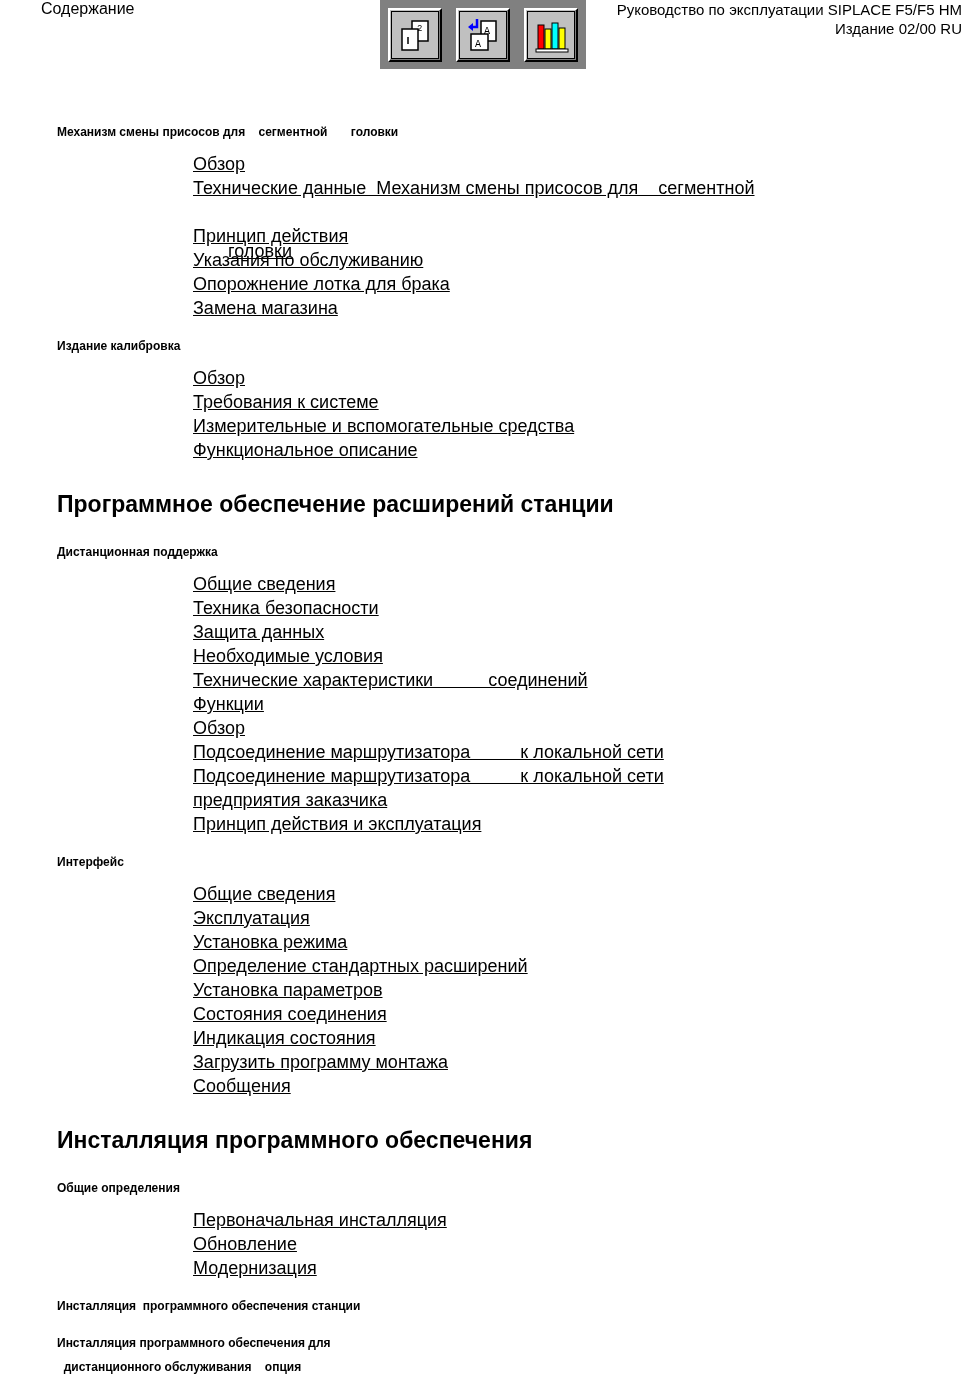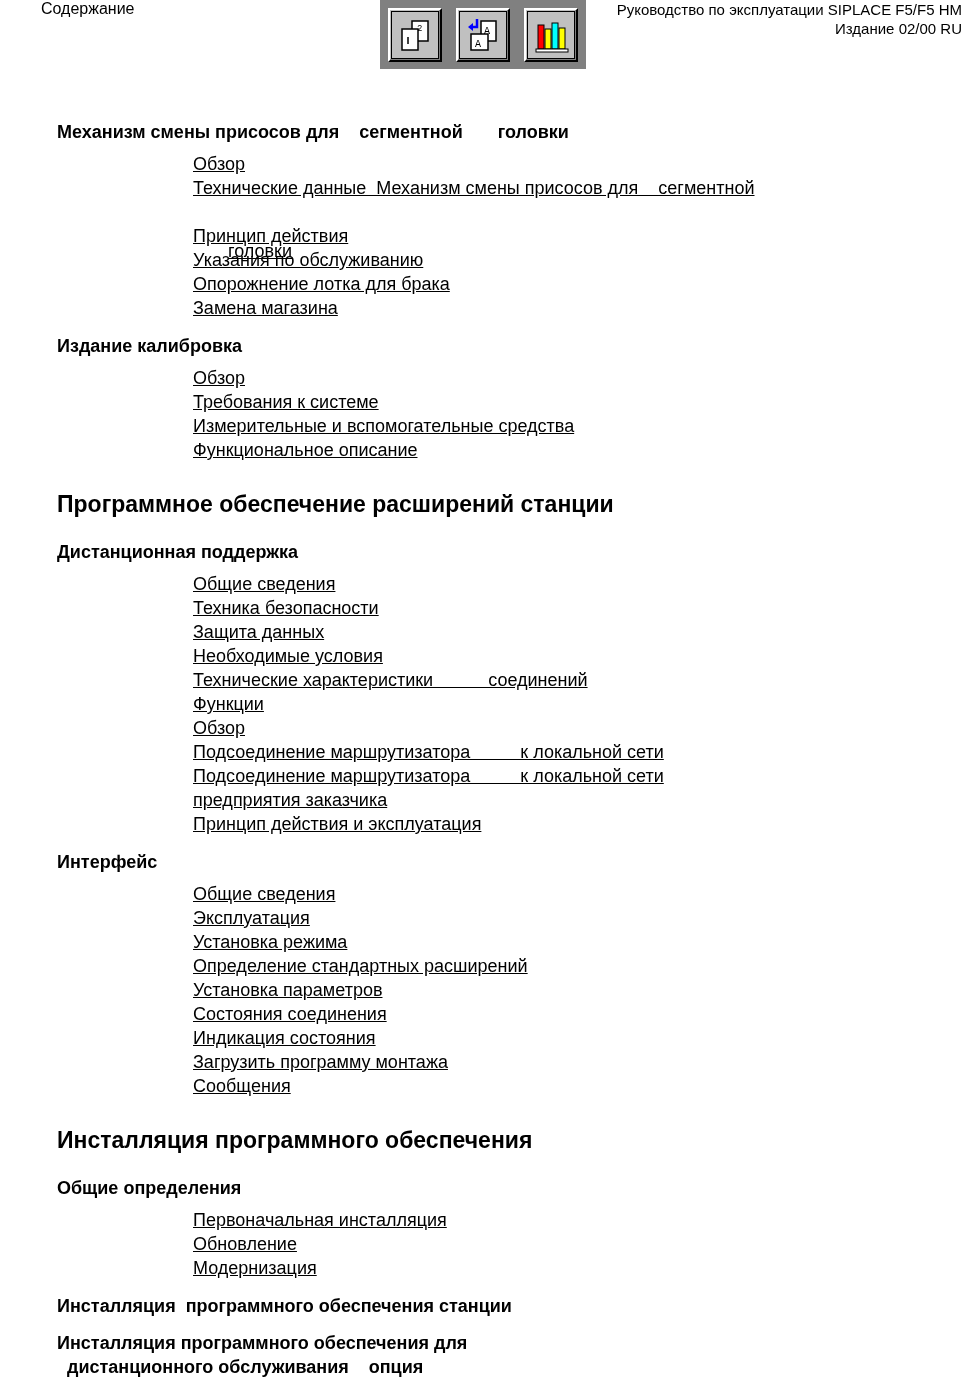--- a/index.html
+++ b/index.html
@@ -19,21 +19,21 @@
     border-top: 2px solid #ffffff; border-left: 2px solid #ffffff;
     border-right: 2px solid #000000; border-bottom: 2px solid #000000;
     box-shadow: inset -1px -1px 0 #808080;
     display: flex; align-items: center; justify-content: center; cursor: pointer;
     outline: 1px solid #000; outline-offset: -4px;
   }
   .tb-btn svg { display: block; }
 
   .content { position: absolute; left: 57px; top: 0; width: 880px; }
   .h1 { position: absolute; left: 0; font-size: 23px; font-weight: bold; white-space: nowrap; }
-  .h2 { position: absolute; left: 0; font-size: 18px; font-weight: bold; white-space: pre; line-height: 24px; }
+  .h2 { position: absolute; left: 0; font-size: 12px; font-weight: bold; white-space: pre; line-height: 24px; }
   .item { position: absolute; left: 136px; font-size: 18px; white-space: pre; line-height: 24px; text-decoration: underline; }
   .item.cont { left: 171px; margin-top: 39px; }
 </style>
 </head>
 <body>
 
 <div class="hdr-left">Содержание</div>
 <div class="hdr-right">
   <div>Руководство по эксплуатации SIPLACE F5/F5 HM</div>
   <div>Издание 02/00 RU</div>

